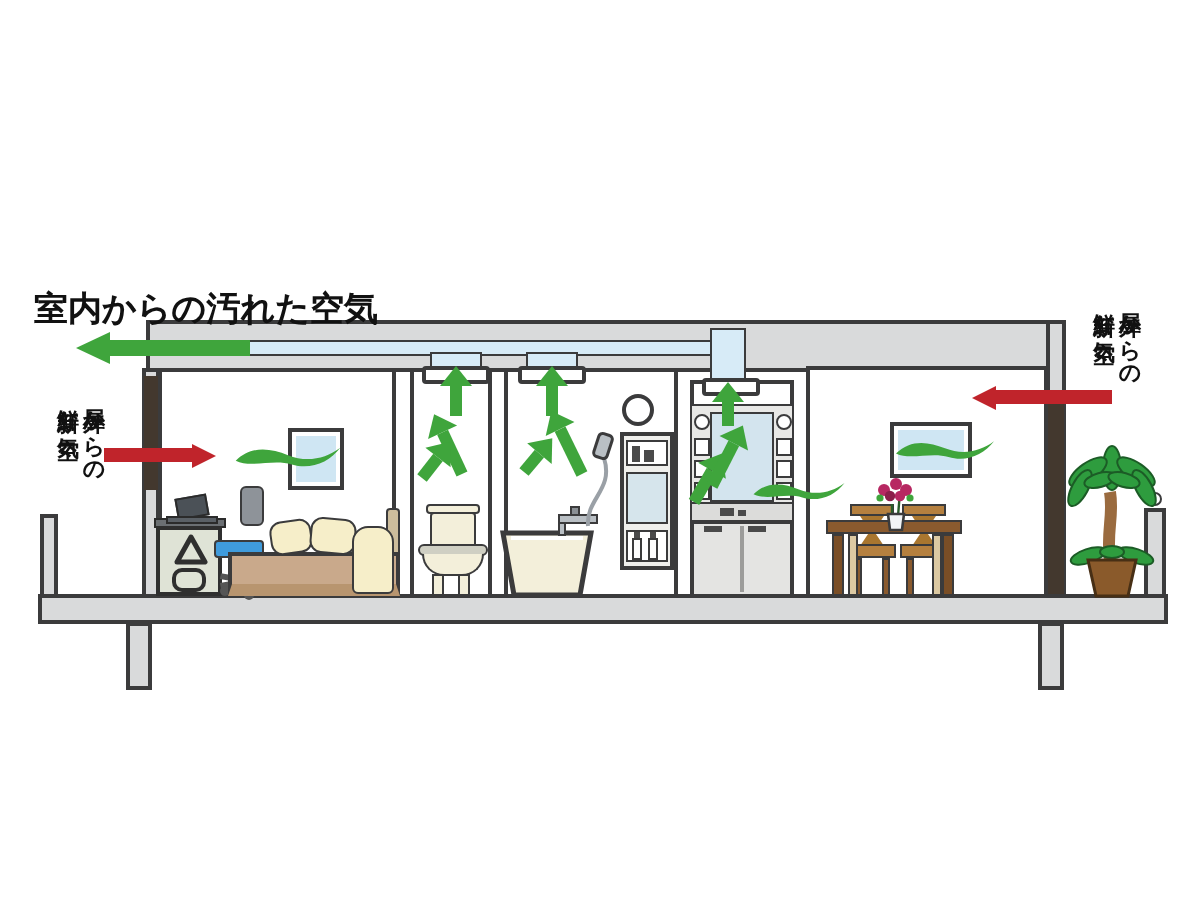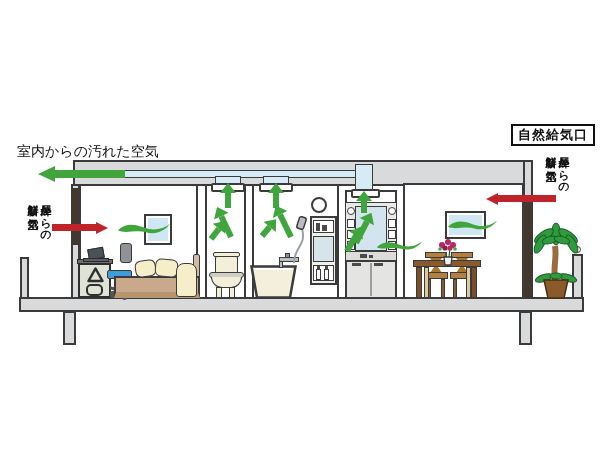--- a/index.html
+++ b/index.html
@@ -24,21 +24,21 @@
   .ga .s{width:6px;flex:1;background:var(--g);}
   
   .haL{position:absolute;display:flex;align-items:center;}
   .haL .h{width:0;height:0;border-top:8.5px solid transparent;border-bottom:8.5px solid transparent;}
   .haL .s{flex:1;height:8px;}
   .haR{position:absolute;display:flex;align-items:center;}
   .haR .h{width:0;height:0;border-top:6.5px solid transparent;border-bottom:6.5px solid transparent;}
   .haR .s{flex:1;height:7px;}
   .lbox{position:absolute;border:2px solid #111;background:#fff;color:#111;
         font-weight:bold;font-size:13px;line-height:16px;padding:1px 5px;letter-spacing:1px;white-space:nowrap;}
-  .txt{position:absolute;color:#111;font-weight:normal;font-size:14px;white-space:nowrap;}
+  .txt{position:absolute;color:#111;font-weight:bold;font-size:17px;white-space:nowrap;}
   .vtext{position:absolute;writing-mode:vertical-rl;text-orientation:upright;
          color:#111;font-weight:bold;font-size:11px;line-height:13px;letter-spacing:0.5px;}
   .vtext span{display:block;}
 </style>
 </head>
 <body>
 
 <div class="stage">
 
   <div class="abs gray ol" style="left:73px;top:160px;width:460px;height:26px"></div>
@@ -243,21 +243,20 @@
 
   <div class="haR" style="left:52px;top:221px;width:56px;height:13px">
     <div class="s" style="background:var(--r)"></div>
     <div class="h" style="border-left:12px solid var(--r)"></div>
   </div>
   <div class="haR" style="left:486px;top:192px;width:70px;height:13px">
     <div class="h" style="border-right:12px solid var(--r)"></div>
     <div class="s" style="background:var(--r)"></div>
   </div>
 
-  <div class="lbox" style="left:511px;top:124px">自然給気口</div>
   <div class="txt" style="left:17px;top:143px">室内からの汚れた空気</div>
   <div class="vtext" style="left:26px;top:196px;height:72px">
     <span>屋外からの</span>
     <span>新鮮な空気</span>
   </div>
   <div class="vtext" style="left:544px;top:148px;height:72px">
     <span>屋外からの</span>
     <span>新鮮な空気</span>
   </div>
 

